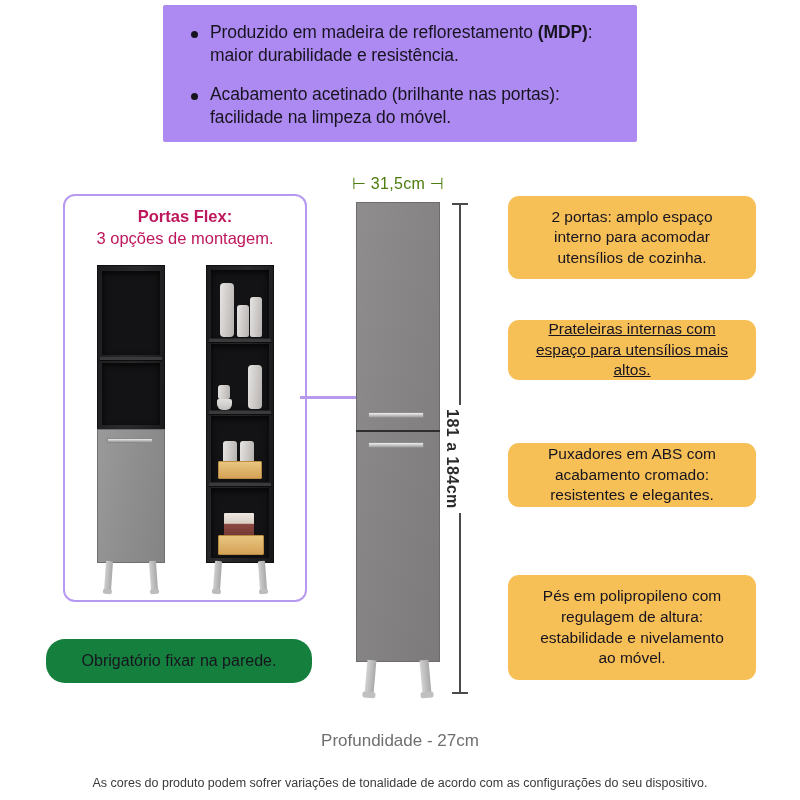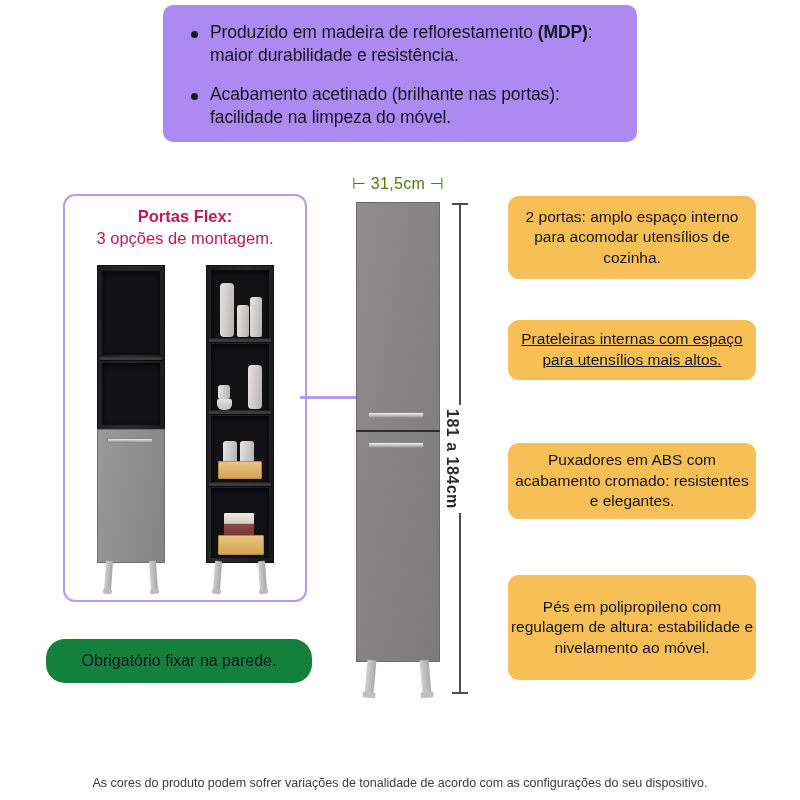--- a/index.html
+++ b/index.html
@@ -21,21 +21,21 @@
   }
 
   
   .header-box {
     position: absolute;
     left: 163px;
     top: 5px;
     width: 474px;
     height: 137px;
     background: #ad8af2;
-    border-radius: 10px;
+    border-radius: 2px;
     box-sizing: border-box;
     padding: 16px 20px 10px 22px;
   }
   .bullet-row {
     display: flex;
     align-items: flex-start;
     margin-bottom: 16px;
   }
   .bullet-dot {
     width: 7px;
@@ -292,29 +292,29 @@
   .callout {
     position: absolute;
     left: 508px;
     width: 248px;
     background: #f7c057;
     border-radius: 11px;
     box-sizing: border-box;
     display: flex;
     align-items: center;
     justify-content: center;
-    padding: 8px 1px;
+    padding: 8px 27px;
     text-align: center;
     font-size: 15.5px;
     line-height: 1.33;
     color: #17141f;
   }
   .c1 { top: 196px; height: 83px; }
   .c2 { top: 320px; height: 60px; text-decoration: underline; }
-  .c3 { top: 443px; height: 76px; }
+  .c3 { top: 443px; height: 64px; }
   .c4 { top: 575px; height: 105px; }
 
   
   .warning {
     position: absolute;
     left: 46px;
     top: 639px;
     width: 266px;
     height: 44px;
     background: #15803d;
@@ -429,15 +429,16 @@
   <div class="dim-vtick" style="top:692px;"></div>
   <div class="dim-height-label">181 a 184cm</div>
 
   <div class="callout c1">2 portas: amplo espaço interno para acomodar utensílios de cozinha.</div>
   <div class="callout c2">Prateleiras internas com espaço para utensílios mais altos.</div>
   <div class="callout c3">Puxadores em ABS com acabamento cromado: resistentes e elegantes.</div>
   <div class="callout c4">Pés em polipropileno com regulagem de altura: estabilidade e nivelamento ao móvel.</div>
 
   <div class="warning">Obrigatório fixar na parede.</div>
 
+  <div class="depth-label">Profundidade - 27cm</div>
   <div class="disclaimer">As cores do produto podem sofrer variações de tonalidade de acordo com as configurações do seu dispositivo.</div>
 
 </div>
 
 </body></html>

